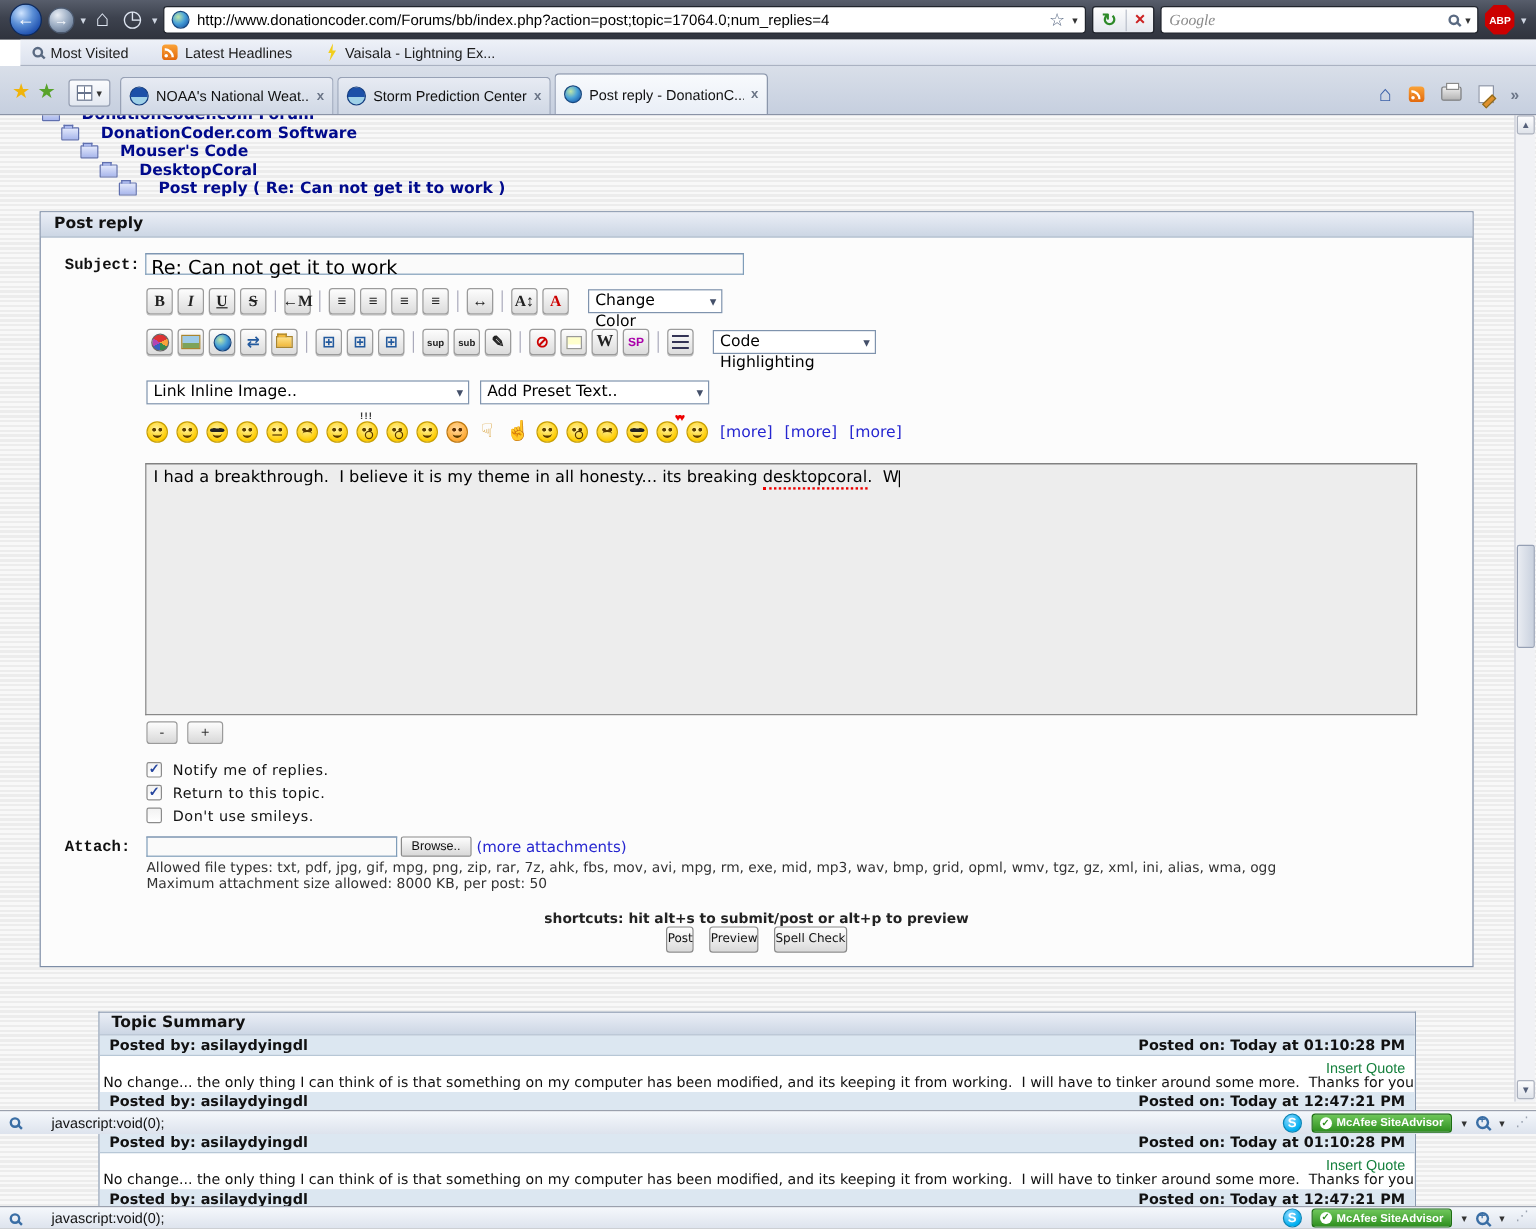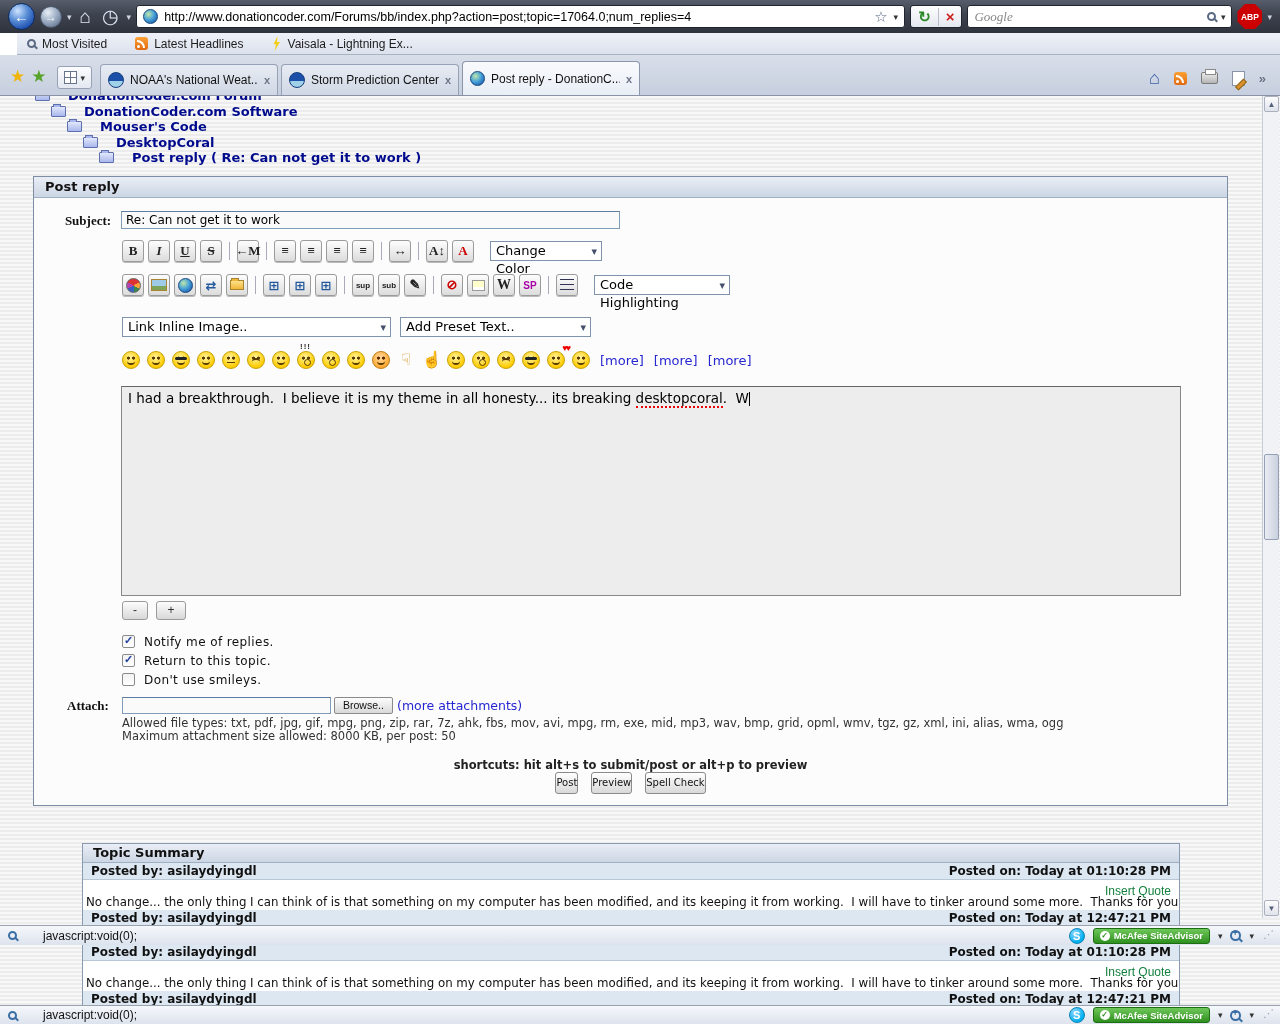--- a/index.html
+++ b/index.html
@@ -109,24 +109,24 @@
     background:#a9b7ec; border:1px solid #5f6fae; border-bottom:none; }
   .tree-label { font-family:"DejaVu Sans", sans-serif; font-size:13px; font-weight:bold; color:#000a8c; }
 
   
   .pr-box { position:absolute; left:33px; top:80px; width:1195px; height:630px;
     border:1px solid #7d8da6; background:#fcfcfc; }
   .pr-header { height:21px; background:linear-gradient(#eaeef6,#ccd6e4); border-bottom:1px solid #9fb0c4;
     font-family:"DejaVu Sans", sans-serif; font-size:13px; font-weight:bold; color:#111;
     padding:2px 0 0 11px; }
   .pr-body { position:relative; width:100%; height:608px; }
-  .flabel { position:absolute; left:20px; width:68px; text-align:center;
-    font-family:Liberation Serif, serif; font-size:13px; font-weight:bold; color:#111; }
+  .flabel { position:absolute; left:20px; width:68px; text-align:left;
+    font-family:Liberation Mono, monospace; font-size:13px; font-weight:bold; color:#111; }
   .sunken { background:#fff; border:1px solid #7f9db9; border-top-color:#5f7da0;
-    font-family:"DejaVu Sans", sans-serif; font-size:12px; color:#000; }
+    font-family:"DejaVu Sans", sans-serif; font-size:16px; color:#000; }
   #subject-input { position:absolute; left:87px; top:13px; width:499px; height:18px;
     padding:1px 4px; background:#fafafa; }
   .tbrow { position:absolute; left:88px; display:flex; align-items:center; gap:4px; height:24px; }
   .tbtn { width:22px; height:22px; border:1px solid #9b9b9b; border-radius:3px;
     background:linear-gradient(#fdfdfd,#dcdcdc); display:flex; align-items:center; justify-content:center;
     font-family:"Liberation Serif", serif; font-size:13px; font-weight:bold; color:#222; flex:none;
     box-shadow:0 1px 0 #bbb; }
   .tbtn.small { font-size:8px; font-family:"Liberation Sans", sans-serif; }
   .tsep { width:1px; height:18px; background:#aab; margin:0 3px; flex:none; }
   .fakeselect { height:20px; line-height:18px; background:#fff; border:1px solid #7f93ad;

